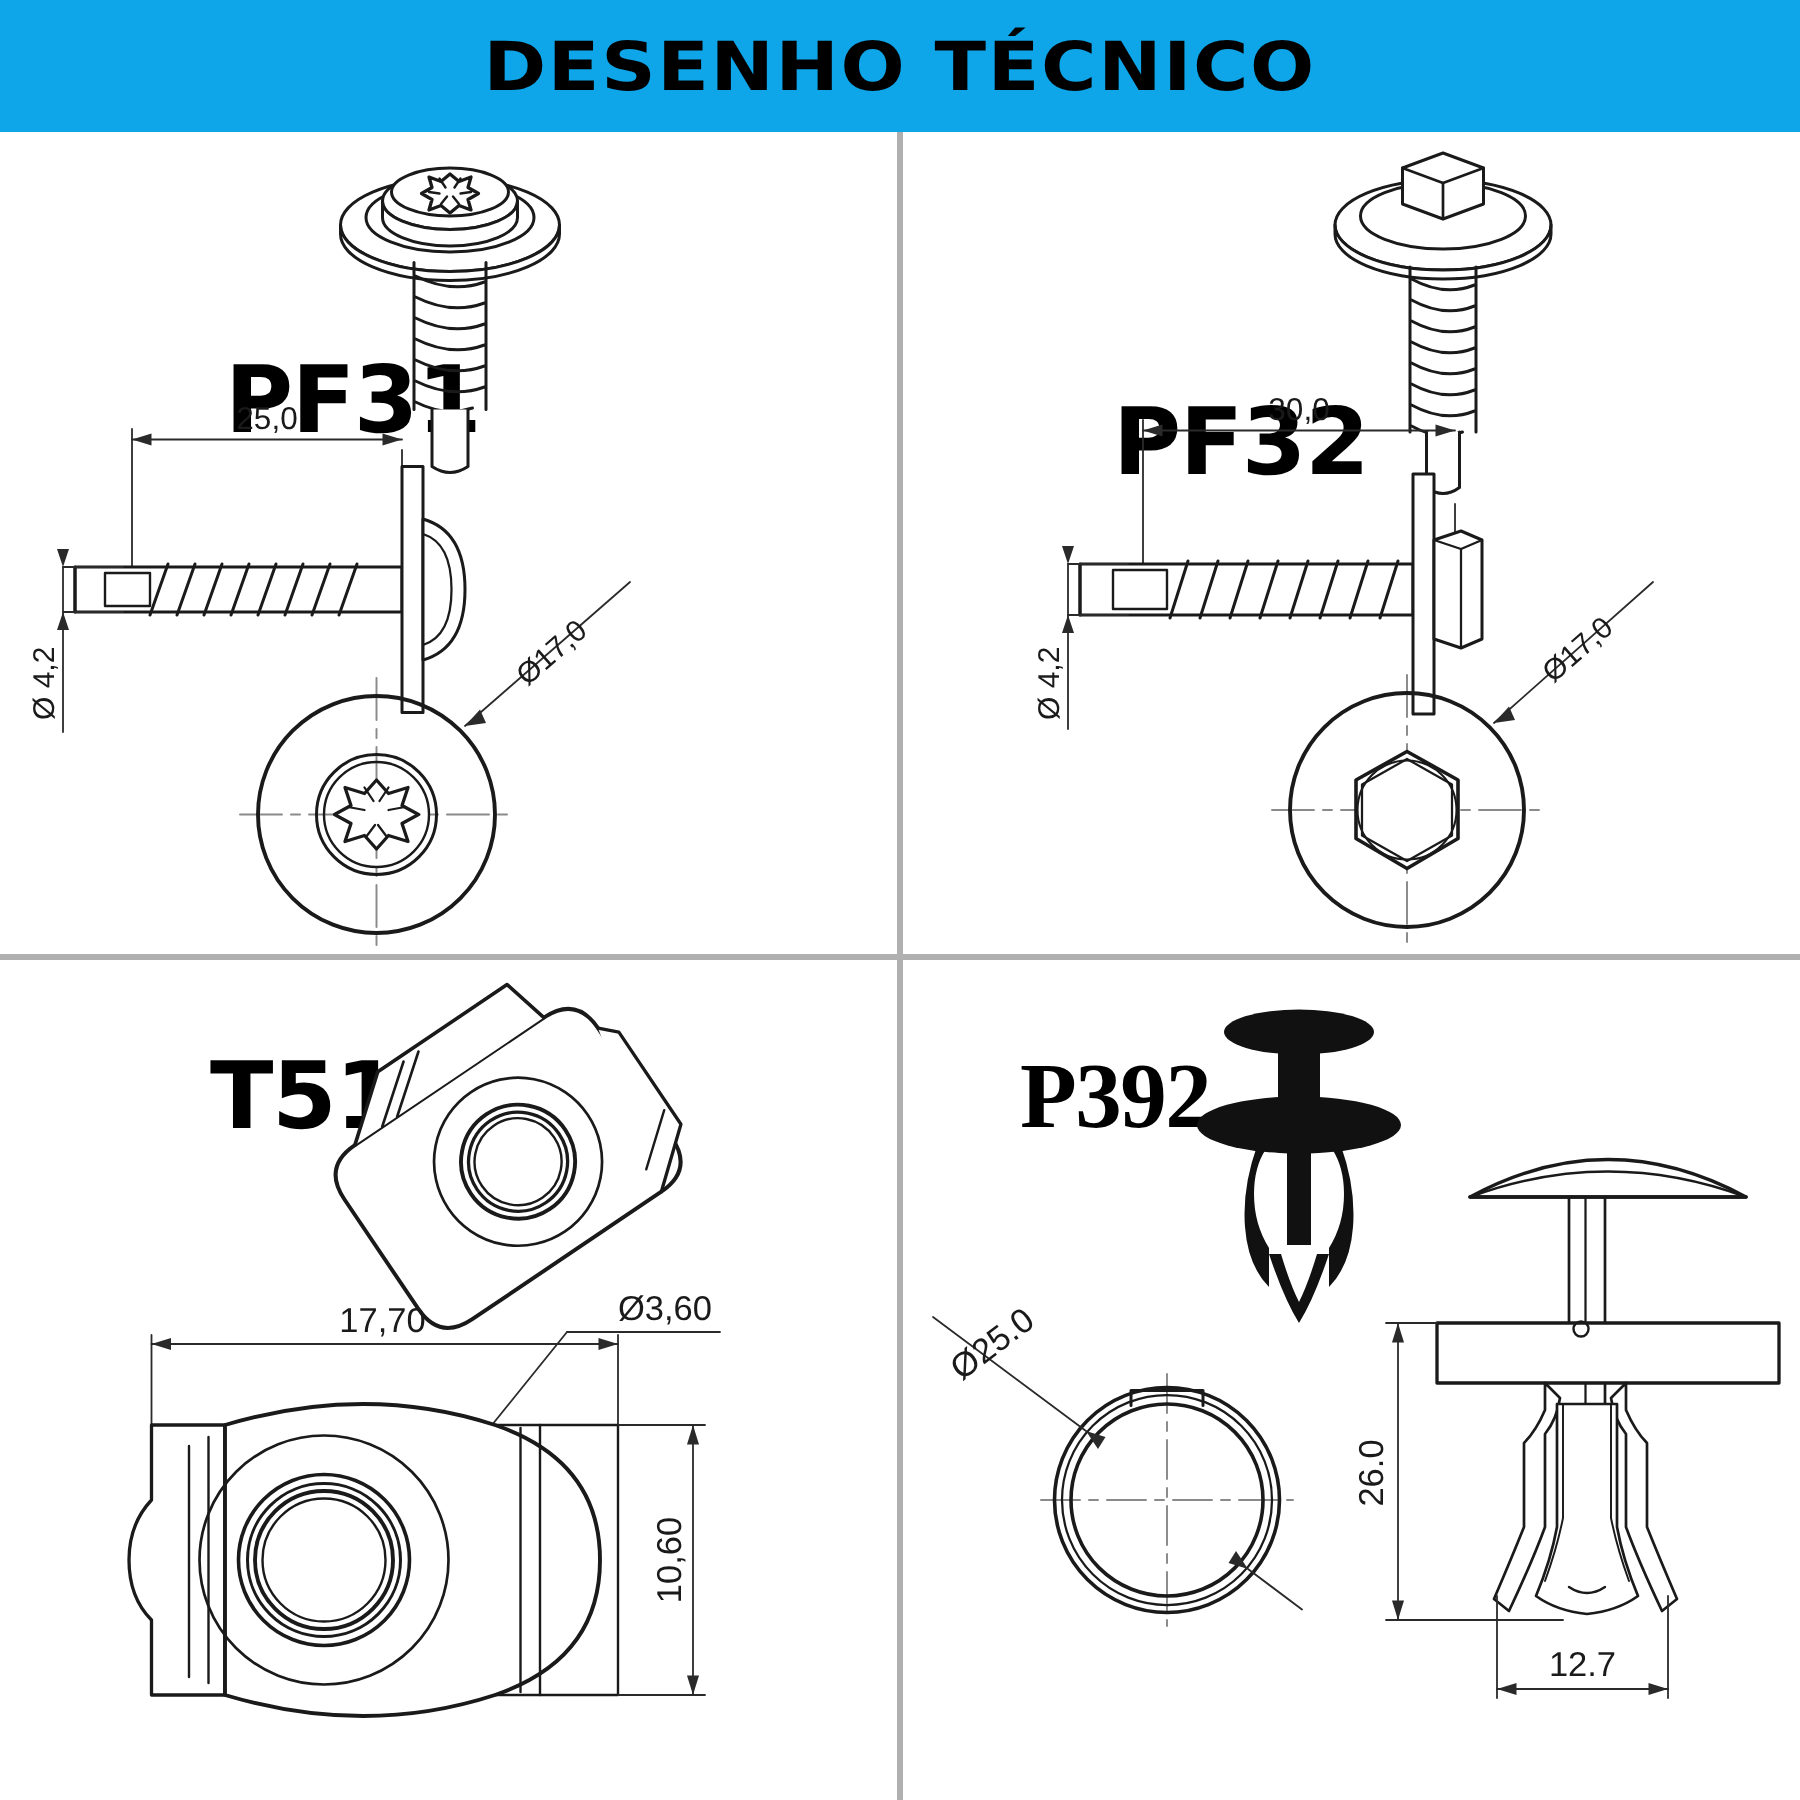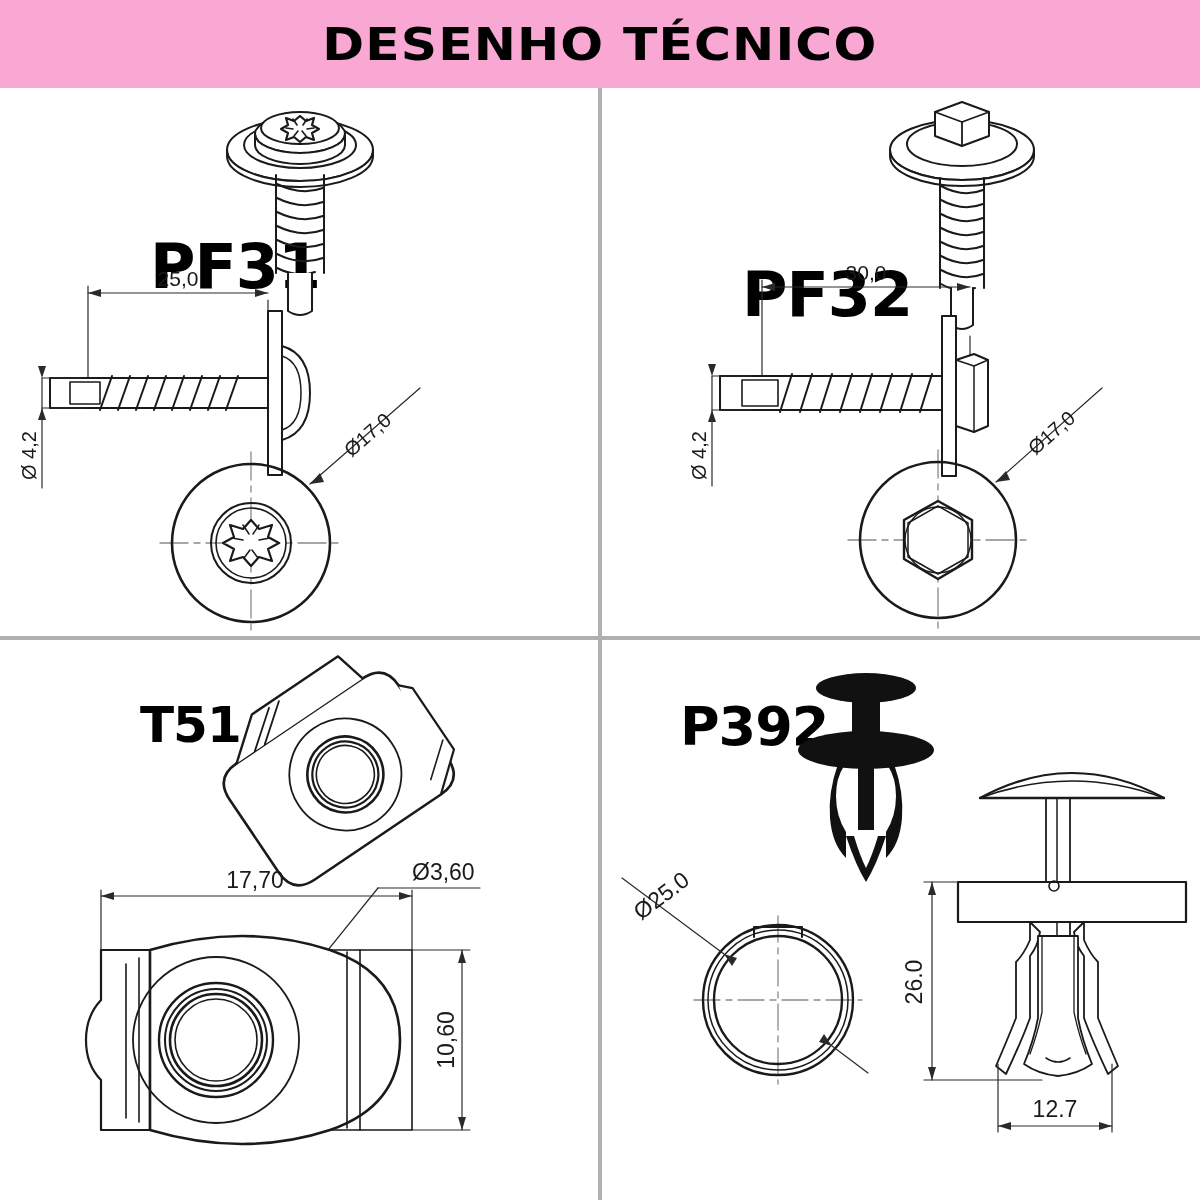--- a/index.html
+++ b/index.html
@@ -1,42 +1,42 @@
 <!DOCTYPE html>
 <html><head>
 <meta charset="utf-8">
 <style>
   html,body{margin:0;padding:0;background:#fff;}
   body{width:1200px;height:1200px;font-family:"Liberation Sans",sans-serif;overflow:hidden;}
   #sheet{position:relative;width:1200px;height:1200px;background:#fff;}
 
   
-  #header{position:absolute;left:0;top:0;width:1200px;height:88px;background:#f9a8d4;
+  #header{position:absolute;left:0;top:0;width:1200px;height:88px;background:#0ea5e9;
           display:flex;align-items:center;justify-content:center;}
   #header-title{font-family:"DejaVu Sans",sans-serif;font-weight:700;font-size:45px;
           letter-spacing:1px;color:#000;transform:scaleX(1.12);white-space:nowrap;}
 
   
   .divider{position:absolute;background:#b0b0b0;}
   #divider-v{left:598px;top:88px;width:4px;height:1112px;}
   #divider-h{left:0;top:636px;width:1200px;height:4px;}
 
   
   .quadrant{position:absolute;overflow:hidden;}
   #q-pf31{left:0;top:88px;width:598px;height:548px;}
   #q-pf32{left:602px;top:88px;width:598px;height:548px;}
   #q-t51{left:0;top:640px;width:598px;height:560px;}
   #q-p392{left:602px;top:640px;width:598px;height:560px;}
 
   .part-label{position:absolute;font-family:"DejaVu Sans",sans-serif;font-weight:700;
           color:#000;line-height:1;white-space:nowrap;}
   .lbl-pf31{left:150px;top:148px;font-size:62px;letter-spacing:-1px;}
   .lbl-pf32{left:140px;top:148px;font-size:62px;letter-spacing:-1px;margin-top:28px;}
-  .lbl-t51{left:140px;top:60px;font-size:50px;letter-spacing:-1px;}
-  .lbl-p392{left:78px;top:60px;font-size:54px;letter-spacing:-1px;}
+  .lbl-t51{left:140px;top:60px;font-size:62px;letter-spacing:-1px;}
+  .lbl-p392{left:78px;top:60px;font-size:62px;letter-spacing:-1px;font-family:Liberation Serif, serif;}
 
   svg{display:block;}
   .svgwrap{position:absolute;left:0;top:0;}
 </style>
 </head>
 <body>
 
 <div id="sheet">
 
   <div id="header">

